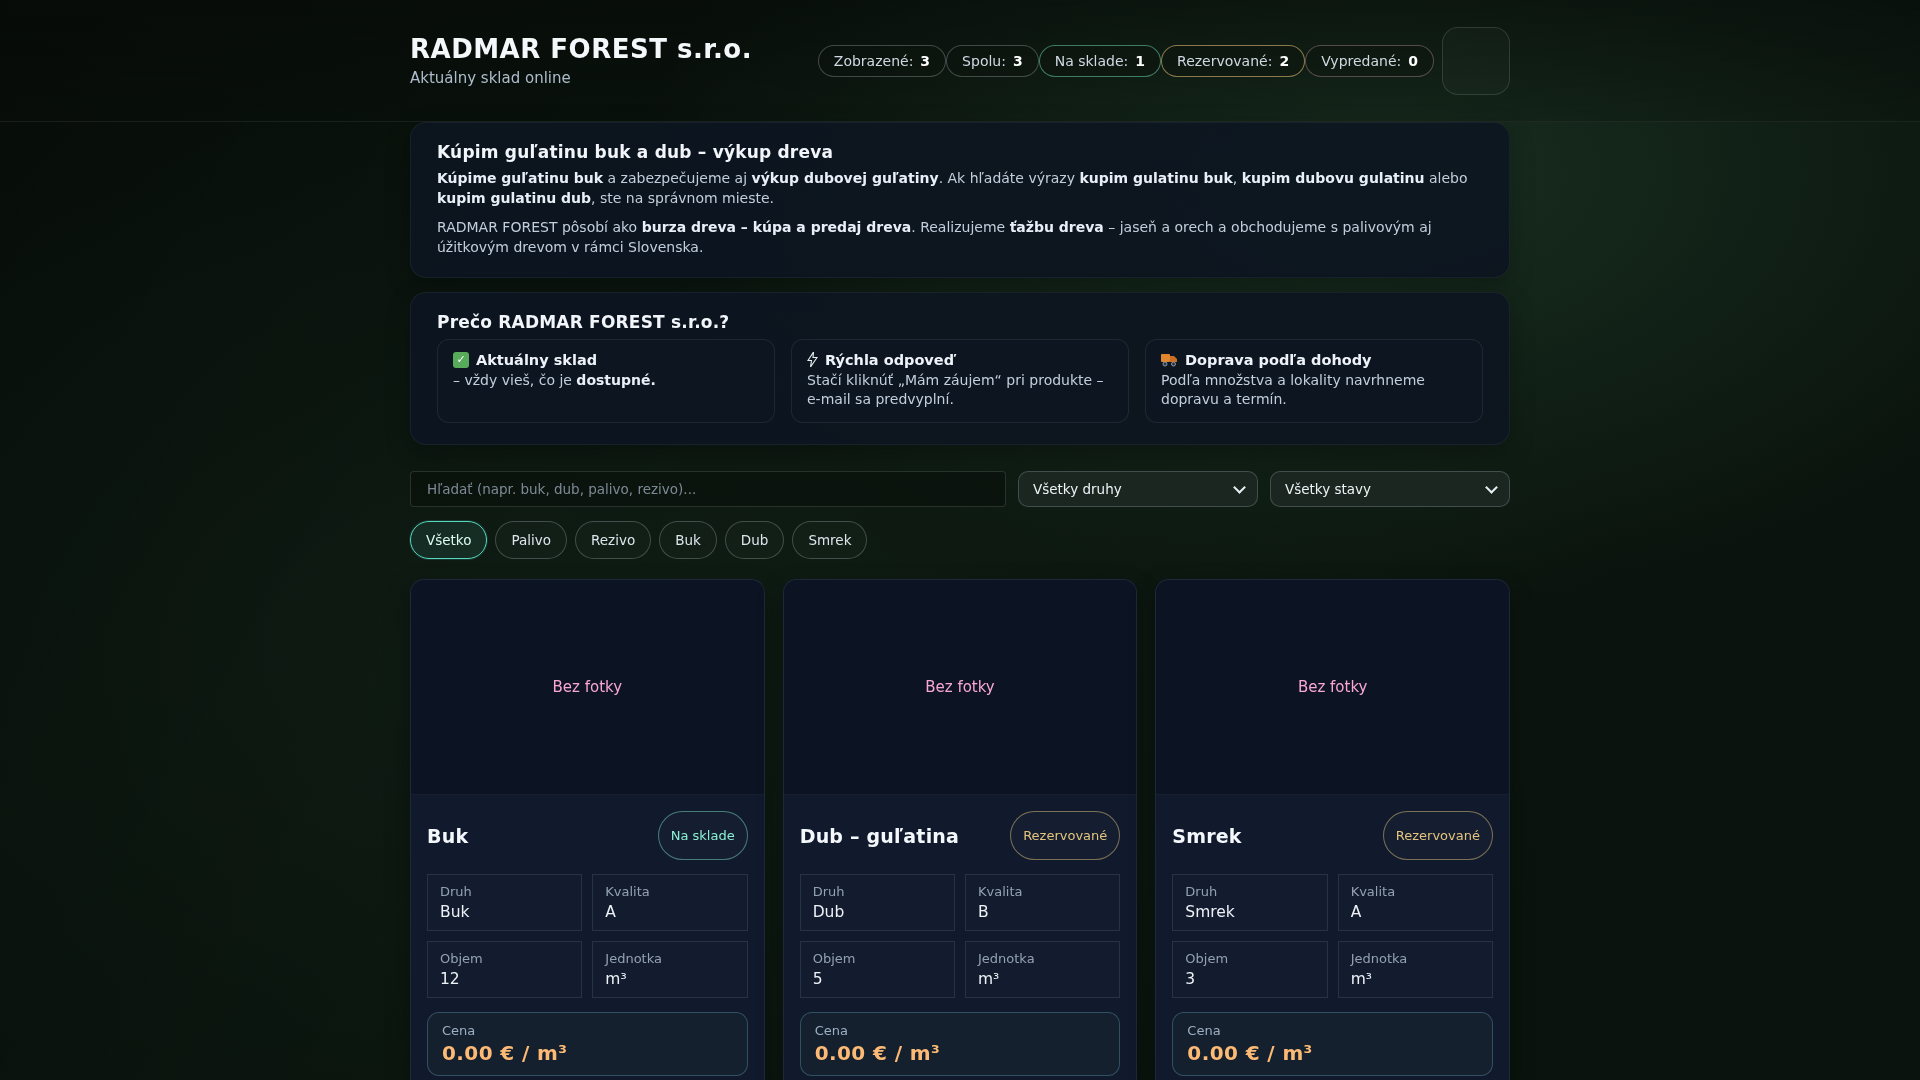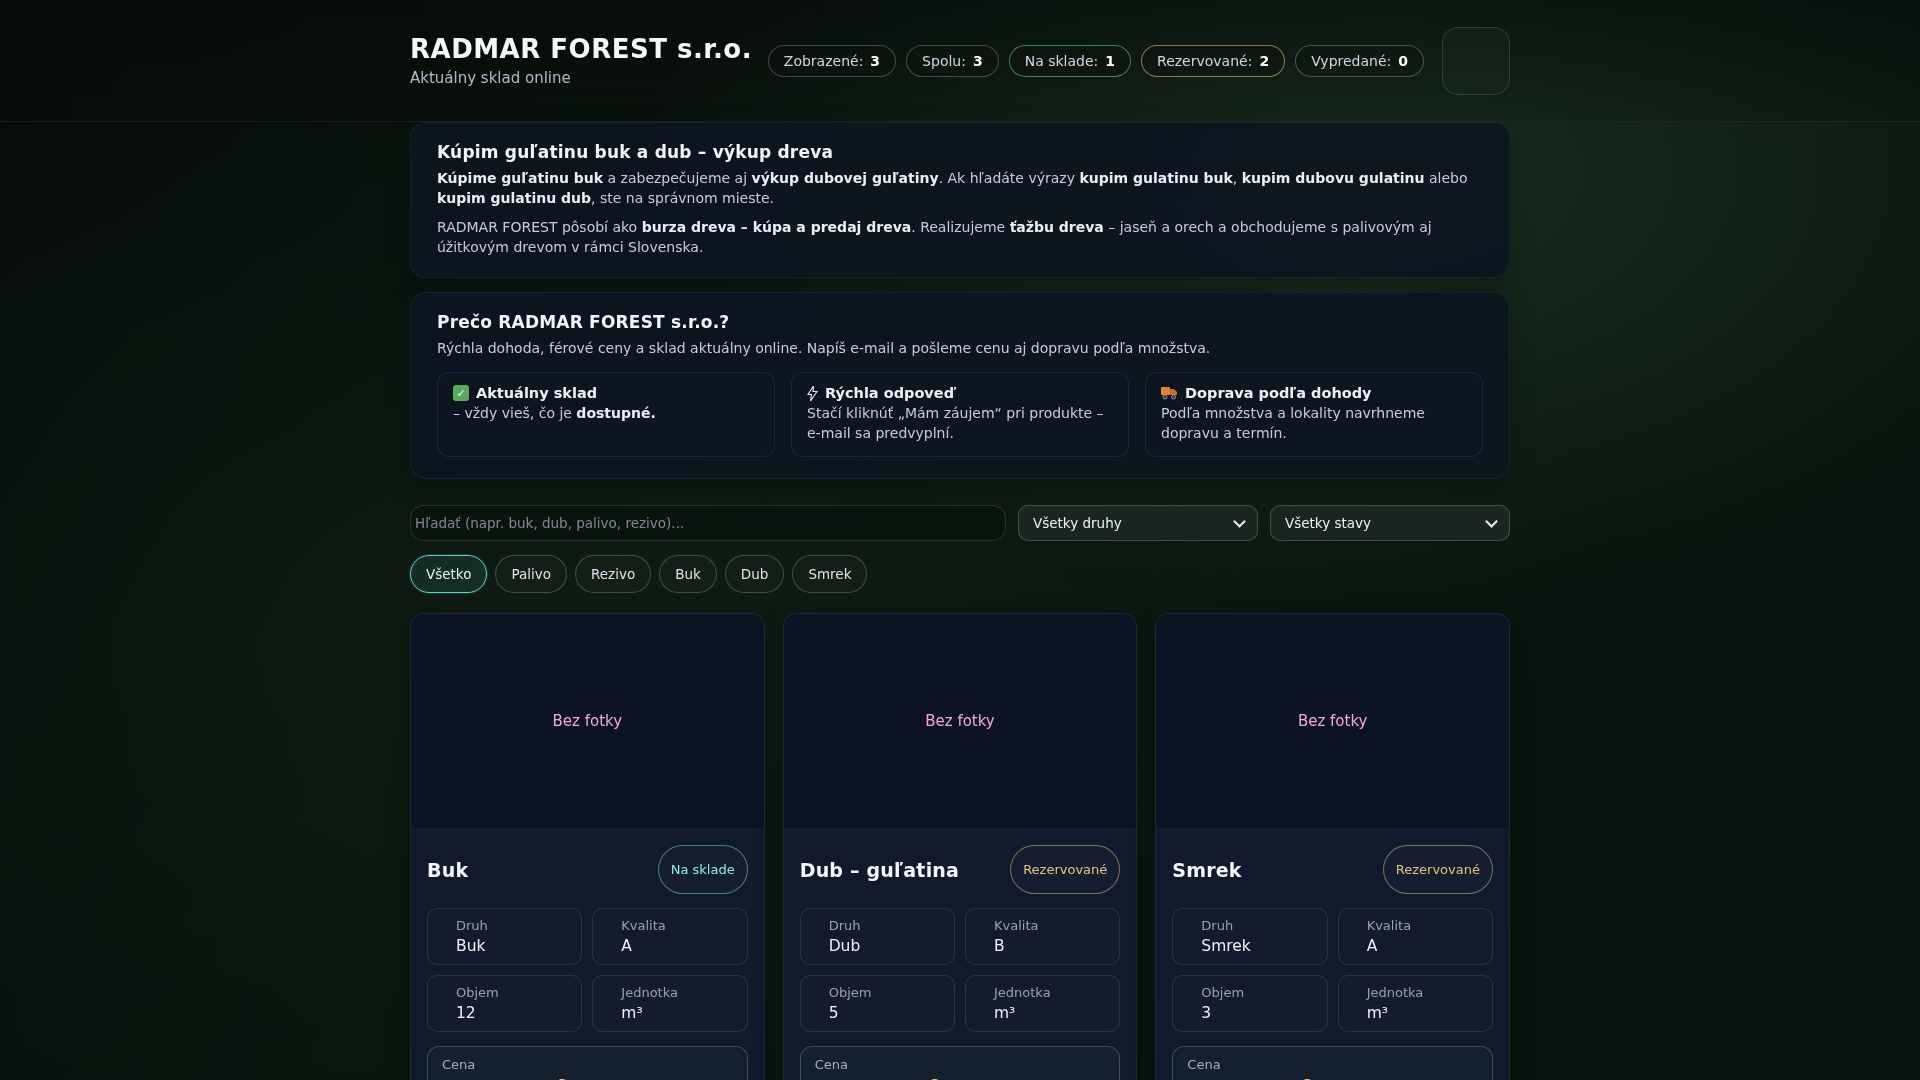--- a/index.html
+++ b/index.html
@@ -17,21 +17,21 @@
 
   
   header {
     height:122px; display:flex; align-items:center;
     background: linear-gradient(180deg, rgba(6,11,8,0.55), rgba(6,11,8,0.18));
     border-bottom:1px solid rgba(190,210,195,0.10);
   }
   .header-inner { display:flex; align-items:center; justify-content:space-between; }
   .brand-title { font-size:26px; font-weight:bold; color:#f4f8fb; letter-spacing:0.5px; }
   .brand-sub { font-size:15px; color:#aebccb; margin-top:5px; }
-  .header-right { display:flex; align-items:center; gap:10px; }
+  .header-right { display:flex; align-items:center; }
   .pill {
     display:inline-flex; align-items:center; gap:7px;
     padding:7px 15px; border-radius:999px; font-size:14px;
     color:#cfd9e2; background:rgba(12,18,14,0.38);
     border:1px solid rgba(205,215,225,0.28); white-space:nowrap;
   }
   .pill b { color:#ffffff; }
   .pill.v-green { border-color:rgba(110,231,183,0.50); }
   .pill.v-amber { border-color:rgba(222,189,112,0.60); }
   .pill.v-red   { border-color:rgba(222,175,175,0.35); }
@@ -67,21 +67,21 @@
   .icon-check {
     display:inline-flex; align-items:center; justify-content:center;
     width:16px; height:16px; border-radius:3px; background:#57ab5a;
     color:#fff; font-size:11px; font-weight:bold; flex:0 0 auto;
   }
   .feat-icon-svg { display:inline-flex; flex:0 0 auto; }
 
   
   .search-row { margin-top:26px; display:flex; gap:12px; }
   .search-row input {
-    flex:1; height:36px; border-radius:14px; padding:0 4px;
+    flex:1; height:36px; border-radius:4px; padding:0 16px;
     background:rgba(10,16,11,0.72); border:1px solid rgba(200,215,205,0.16);
     color:#e6edf3; font-size:13.5px; font-family:inherit; outline:none;
   }
   .search-row input::placeholder { color:#7d8a96; }
   .select-wrap { position:relative; width:240px; }
   .select-wrap select {
     width:100%; height:36px; border-radius:10px; padding:0 34px 0 14px;
     background:#1b2620; border:1px solid rgba(210,220,230,0.22);
     color:#edf2f6; font-size:13.5px; font-family:inherit;
     appearance:none; -webkit-appearance:none; outline:none;
@@ -123,22 +123,22 @@
   .card-title-row { display:flex; align-items:center; justify-content:space-between; margin-bottom:14px; }
   .card-title { font-size:19px; font-weight:bold; color:#f4f7fb; letter-spacing:0.2px; }
   .status-badge {
     font-size:13px; padding:16px 12px; border-radius:999px; white-space:nowrap;
     background:rgba(255,255,255,0.02);
   }
   .status-badge.v-green { color:#8aefd2; border:1px solid rgba(134,239,210,0.45); }
   .status-badge.v-amber { color:#e4c47e; border:1px solid rgba(228,196,126,0.50); }
   .fields { display:grid; grid-template-columns:1fr 1fr; gap:10px; }
   .field {
-    border:1px solid rgba(150,165,185,0.16); border-radius:10px;
-    padding:7px 28px; background:rgba(255,255,255,0.01);
+    border:1px solid rgba(150,165,185,0.16); border-radius:0;
+    padding:7px 12px; background:rgba(255,255,255,0.01);
   }
   .field-label { font-size:13px; color:#93a1b5; line-height:19px; }
   .field-value { font-size:15.5px; color:#eef2f7; line-height:22px; }
   .price-box {
     margin-top:14px; border:1px solid rgba(125,210,225,0.28); border-radius:12px;
     padding:8px 14px; background:rgba(22,34,48,0.85);
   }
   .price-label { font-size:13px; color:#9db0c2; line-height:19px; }
   .price-value { font-size:20px; font-weight:bold; color:#fdba74; line-height:27px; letter-spacing:0.4px; }
 </style>
@@ -180,21 +180,20 @@
 <main class="container">
 
   <section class="panel intro">
     <h2>Kúpim guľatinu buk a dub – výkup dreva</h2>
     <p><b>Kúpime guľatinu buk</b><span> a zabezpečujeme aj </span><b>výkup dubovej guľatiny</b><span>. Ak hľadáte výrazy </span><b>kupim gulatinu buk</b><span>, </span><b>kupim dubovu gulatinu</b><span> alebo </span><b>kupim gulatinu dub</b><span>, ste na správnom mieste.</span></p>
     <p><span>RADMAR FOREST pôsobí ako </span><b>burza dreva – kúpa a predaj dreva</b><span>. Realizujeme </span><b>ťažbu dreva</b><span> – jaseň a orech a obchodujeme s palivovým aj úžitkovým drevom v rámci Slovenska.</span></p>
   </section>
 
   <section class="panel why">
     <h2>Prečo RADMAR FOREST s.r.o.?</h2>
-    <p class="why-sub">Rýchla dohoda, férové ceny a sklad aktuálny online. Napíš e-mail a pošleme cenu aj dopravu podľa množstva.</p>
     <div class="features">
 
       <div class="feature">
         <div class="feat-title">
           <span class="icon-check">✓</span>
           <span>Aktuálny sklad</span>
         </div>
         <p><span>– vždy vieš, čo je </span><b>dostupné.</b></p>
       </div>
 

